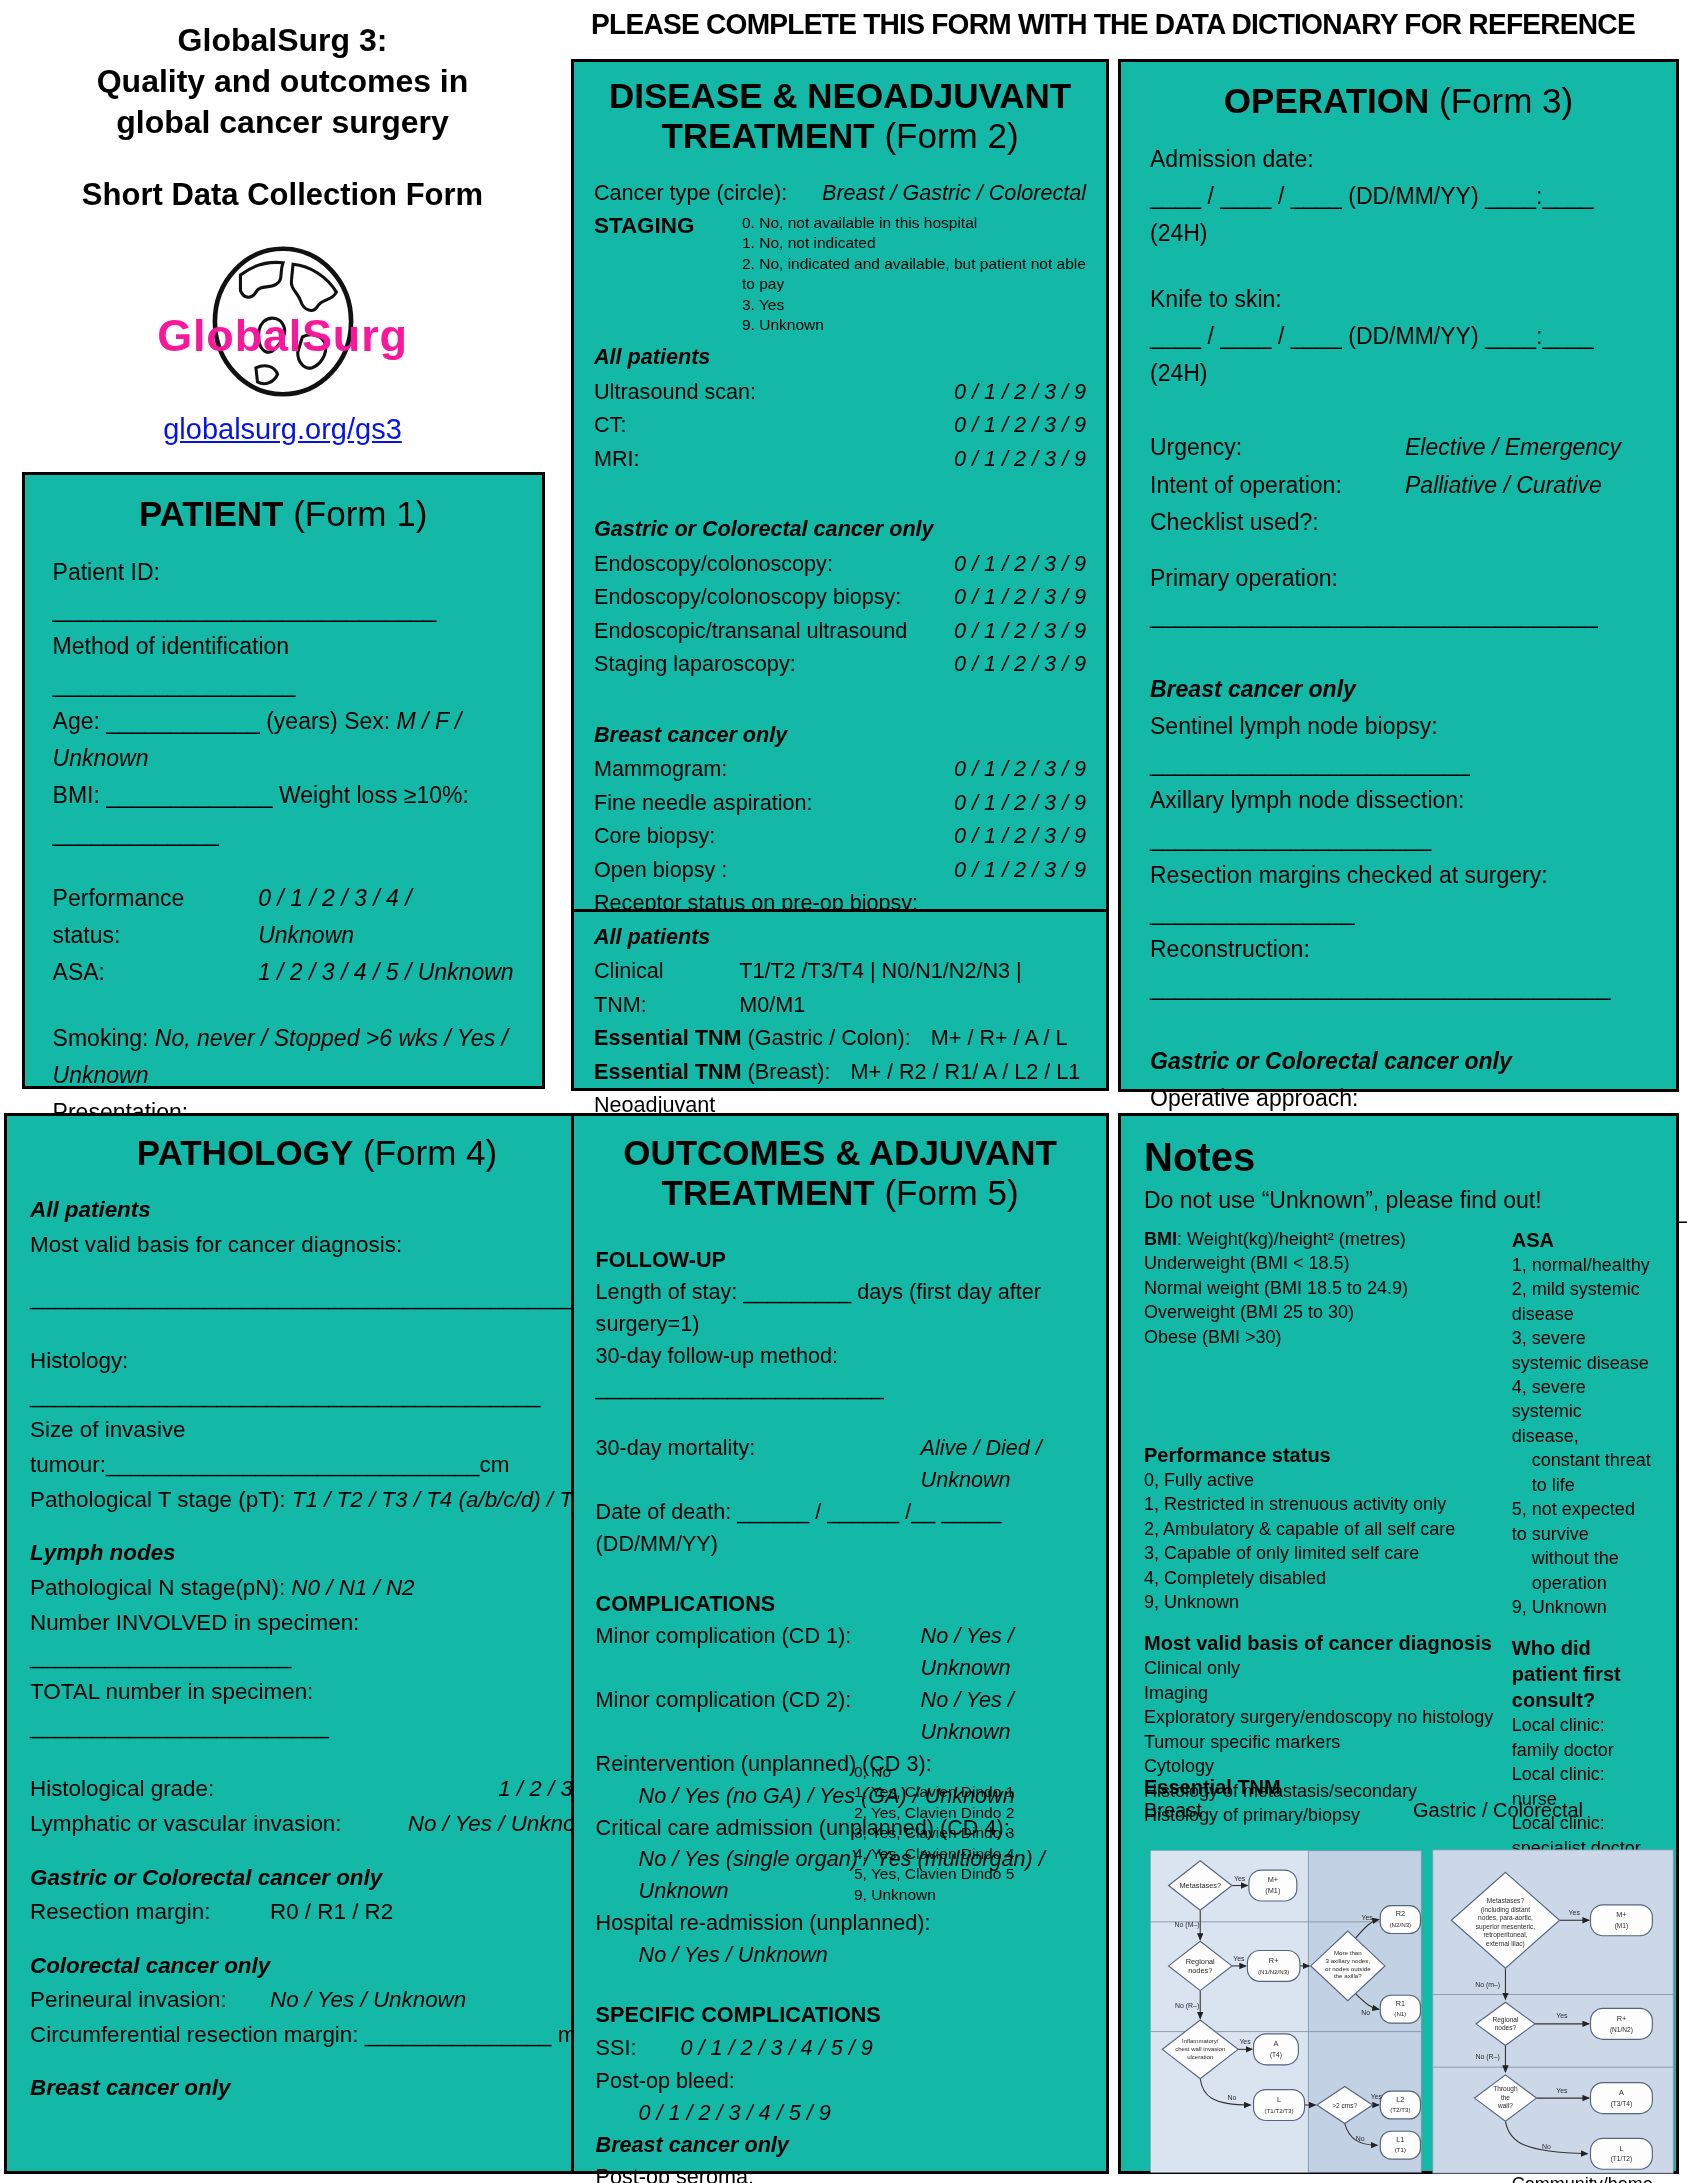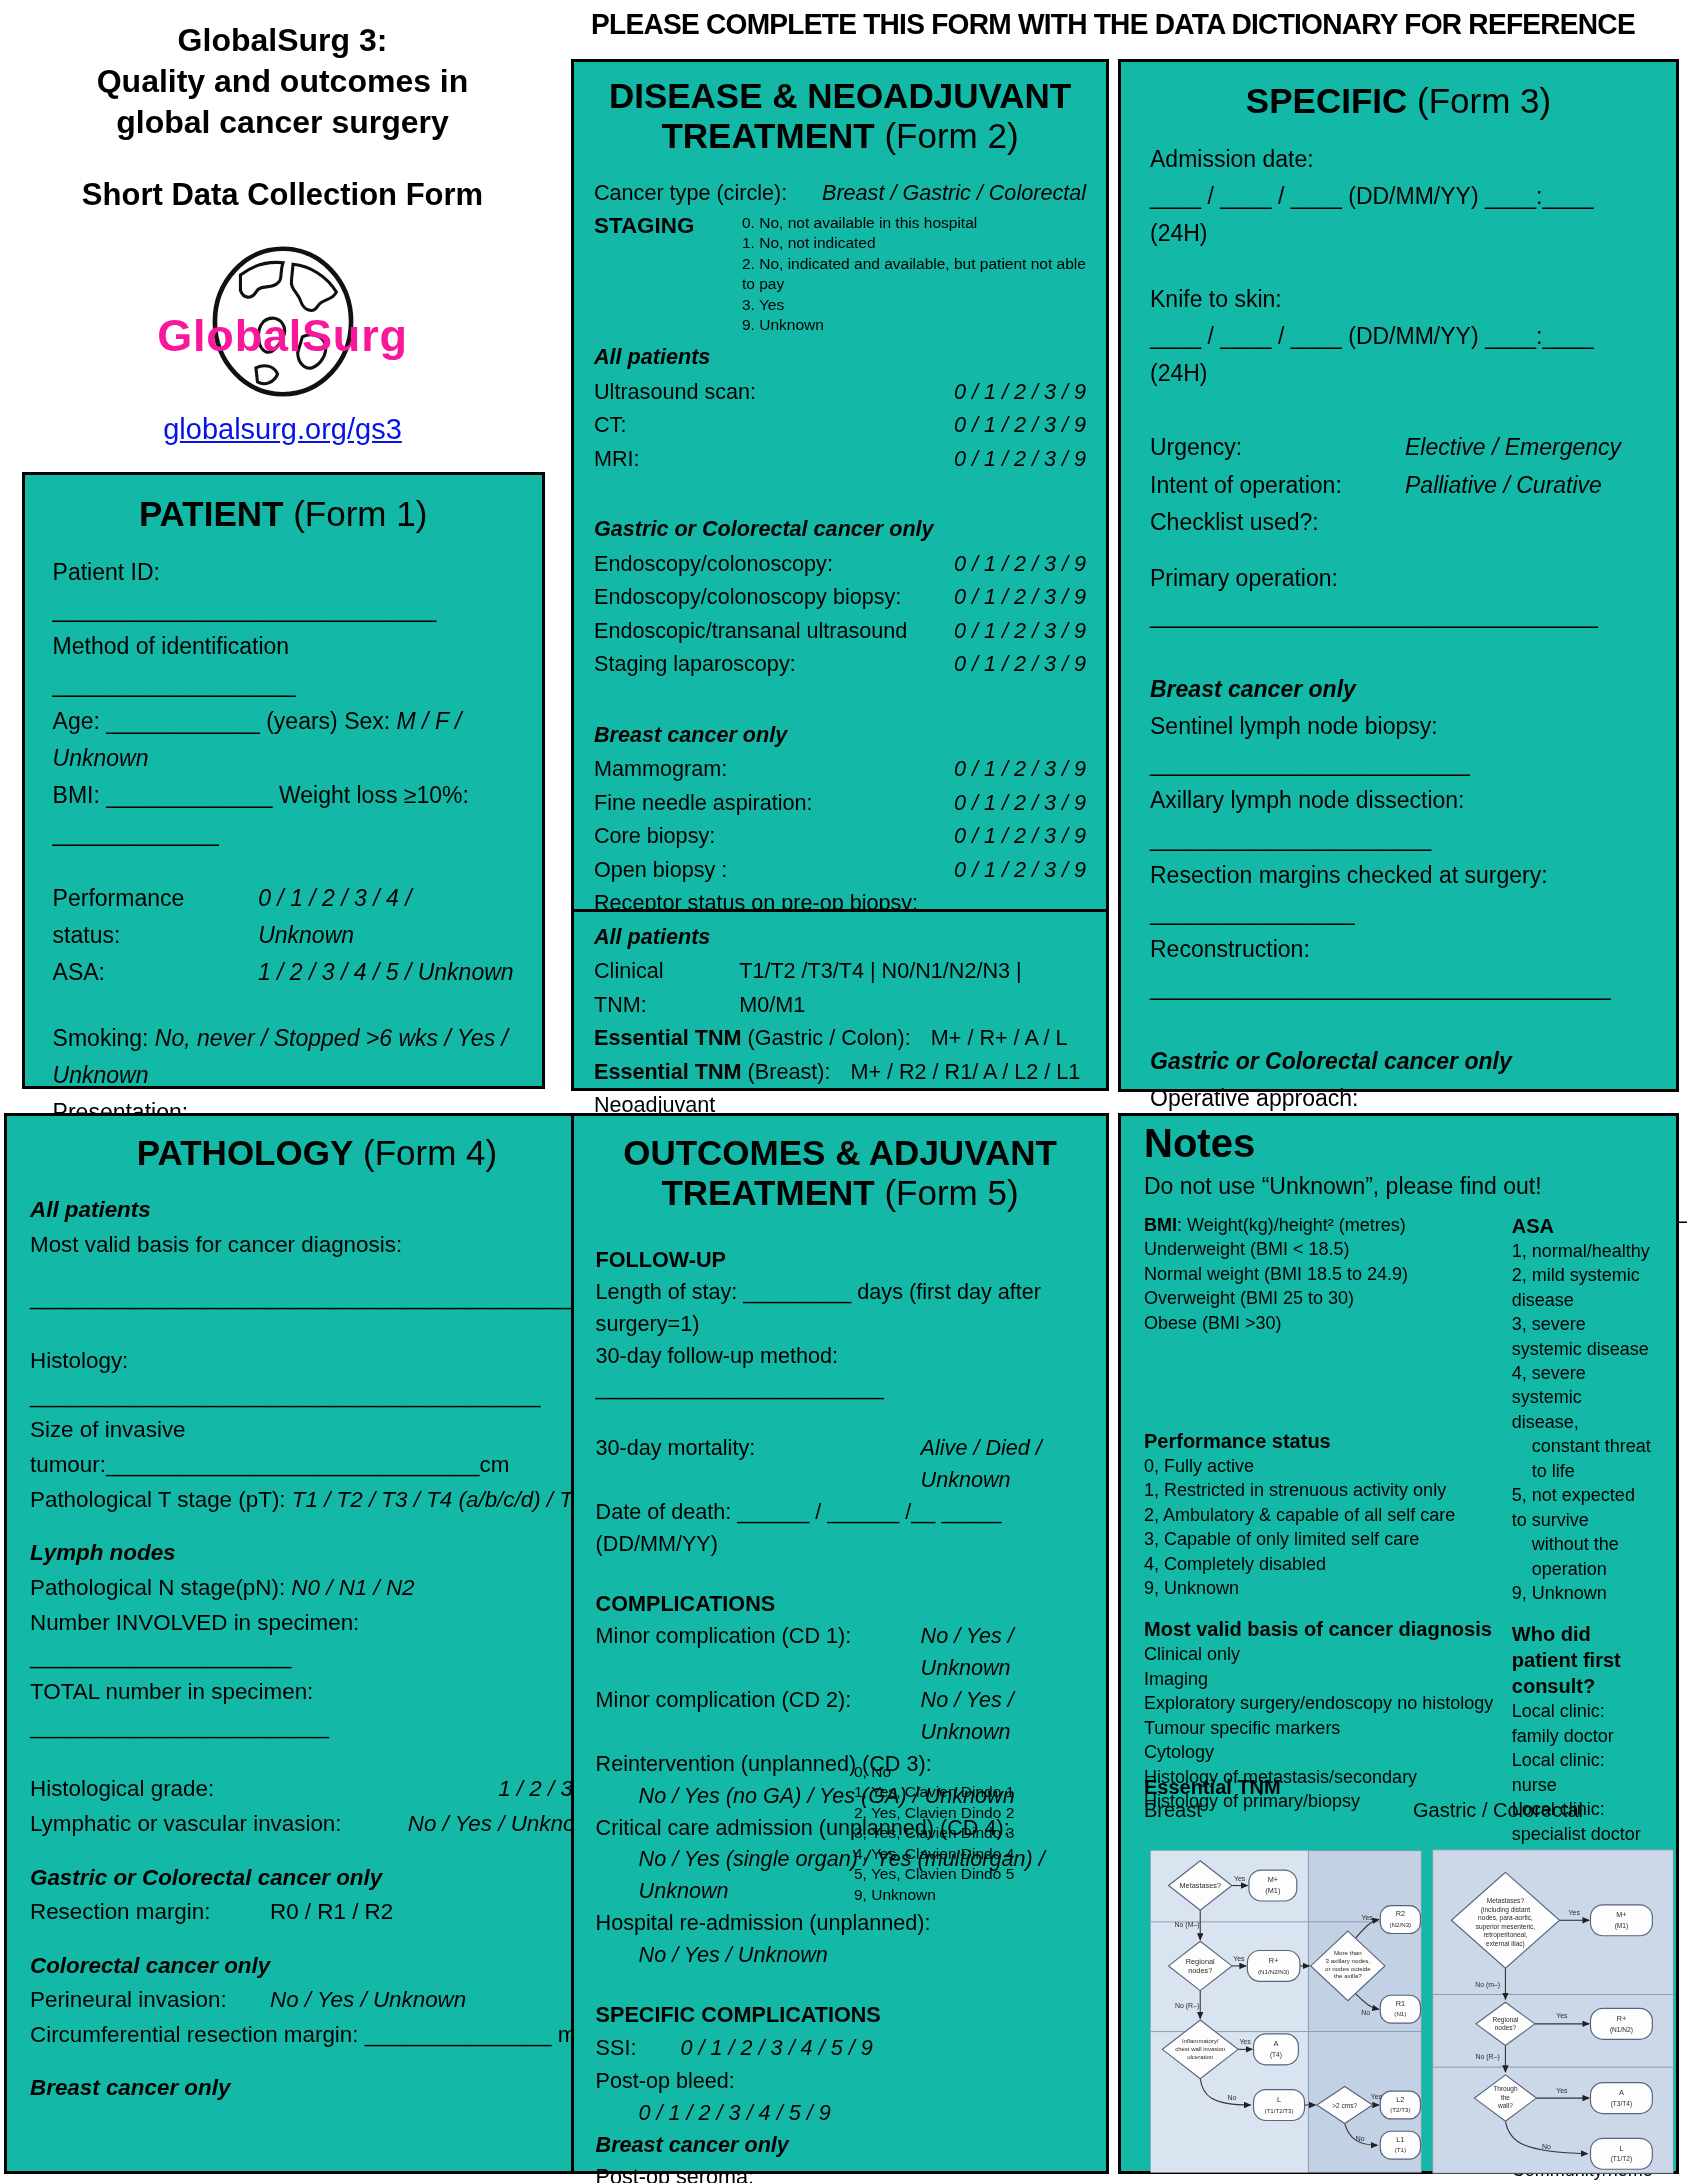--- a/index.html
+++ b/index.html
@@ -54,21 +54,21 @@
   #form4{left:4px;top:1113px;width:626px;height:1061px;padding:10.8px 23px;}
   #form4 .ln,#form4 .row,#form4 .lw,#form4 .sub{font-size:22.4px;line-height:1.55;}
   #form4 .lw .lbl{flex:0 0 240px;}
   
   #form5{left:571px;top:1113px;width:538px;height:1061px;padding:10.8px 21.6px;position:absolute;}
   #form5 .ln,#form5 .row,#form5 .lw,#form5 .sub{font-size:21.6px;line-height:1.48;}
   #form5 .lw .lbl{flex:0 0 325px;}
   #form5 .shead{font-weight:bold;font-size:21.6px;line-height:1.48;}
   #clavien{position:absolute;right:20px;top:646px;width:232px;}
   
-  #notes{left:1118px;top:1113px;width:561px;height:1061px;padding:0 23px;}
+  #notes{left:1118px;top:1113px;width:561px;height:1061px;padding:14px 23px;}
   #notes h1{font-size:40px;margin:4.6px 0 7.7px;}
   #notes .nsub{font-size:23px;margin-bottom:12.4px;}
   .ncols{display:flex;gap:10.8px;}
   .ncl{flex:0 0 357px;}
   .ncr{flex:1;}
   .nh{font-weight:bold;font-size:20px;line-height:1.3;margin-top:15.5px;}
   .nh0{margin-top:0;}
   .nl{font-size:18px;line-height:1.36;}
   #tnmsec{position:absolute;left:23px;top:660px;right:12.4px;}
   #tnmsec .th{font-weight:bold;font-size:20px;}
@@ -240,21 +240,21 @@
         <span class="sp">M+  /  R+  /  A  /  L</span>
       </div>
     <div class="lw">
         <span><span class="b">Essential TNM</span><span> (Breast):</span></span>
         <span class="sp">M+ / R2 / R1/ A / L2 / L1</span>
       </div>
     <div class="ln">Neoadjuvant therapy:________________________________</div>
   </div>
 
   <div id="form3" class="box">
-    <div class="ftitle"><span class="b">SPECIFIC</span><span> (Form 3)</span></div>
+    <div class="ftitle"><span class="b">OPERATION</span><span> (Form 3)</span></div>
     <div class="ln">Admission date:</div>
     <div class="ln">____ / ____ / ____ (DD/MM/YY) ____:____ (24H)</div>
     <div class="g36"></div>
     <div class="ln">Knife to skin:</div>
     <div class="ln">____ / ____ / ____ (DD/MM/YY) ____:____ (24H)</div>
     <div class="g48"></div>
     <div class="lw">
         <span class="lbl">Urgency:</span>
         <span class="opt">Elective   /   Emergency</span>
       </div>

